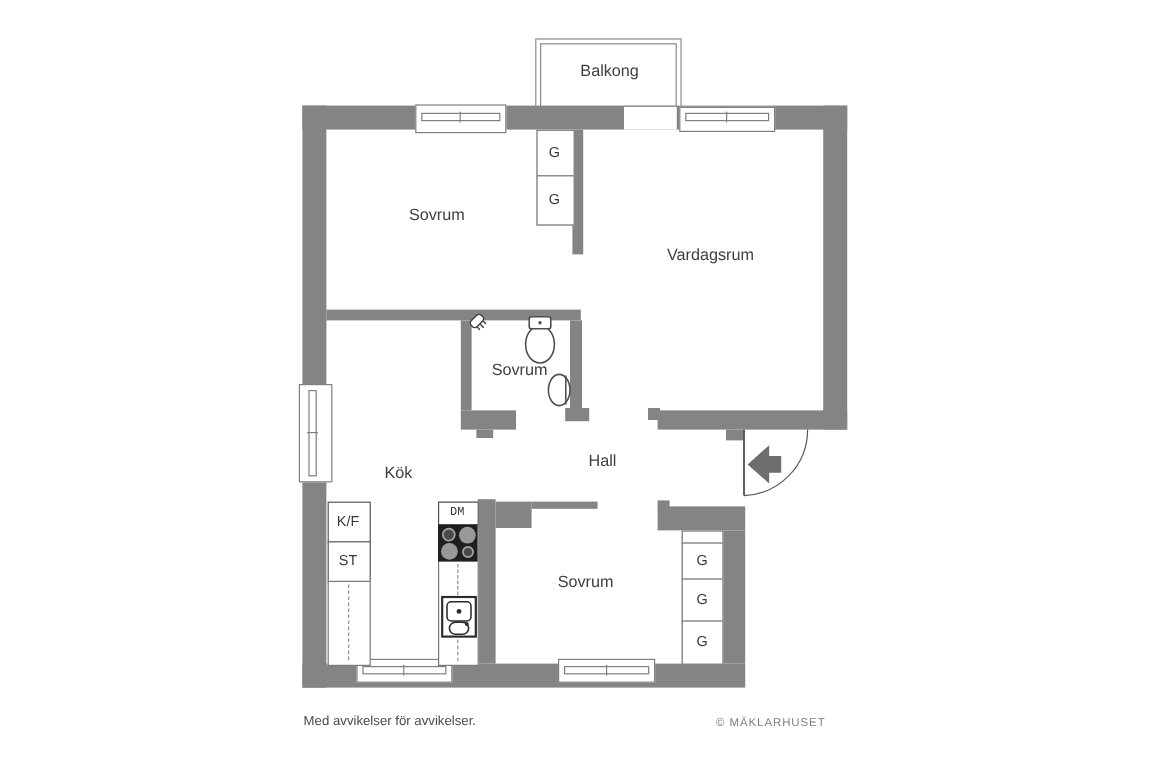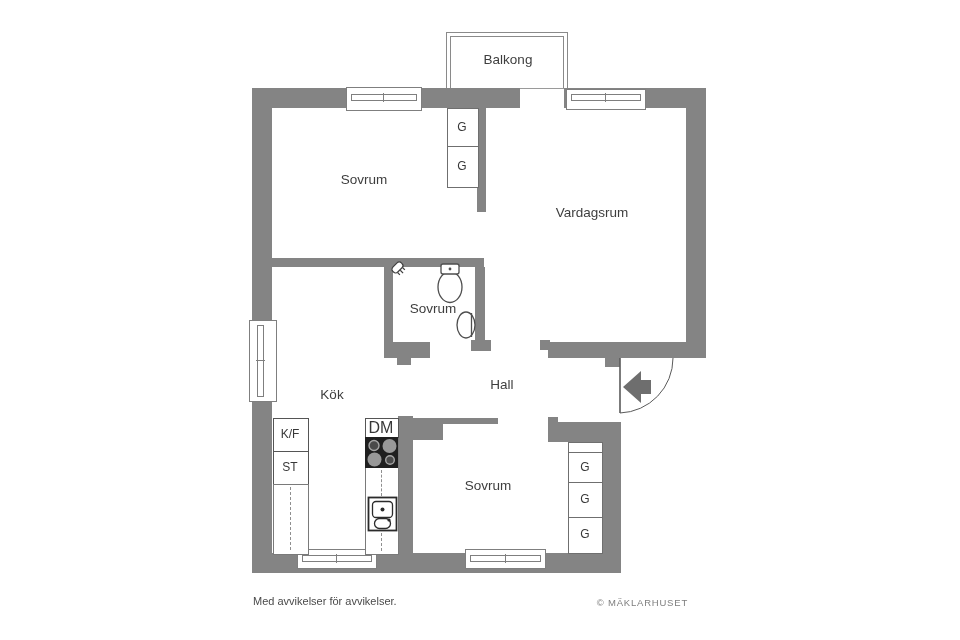--- a/index.html
+++ b/index.html
@@ -100,21 +100,21 @@
   <div class="slbl" style="left:290px;top:434px;">K/F</div>
   <div class="abox" style="left:273px;top:451px;width:34px;height:33px;"></div>
   <div class="slbl" style="left:290px;top:467px;">ST</div>
   <div class="counter" style="left:273px;top:484px;width:34px;height:69px;"></div>
   <div class="dash" style="left:290px;top:487px;height:63px;"></div>
 
   <div class="counter" style="left:365px;top:418px;width:32px;height:135px;"></div>
   <div class="dash" style="left:381px;top:470px;height:26px;"></div>
   <div class="dash" style="left:381px;top:533px;height:18px;"></div>
   <div class="abox" style="left:365px;top:418px;width:32px;height:18px;"></div>
-  <div class="slbl" style="left:381px;top:428px;font-size:16px;">DM</div>
+  <div class="slbl" style="left:381px;top:428px;font-size:10px;font-family:Liberation Mono, monospace;">DM</div>
   <div class="stove" style="left:365px;top:437px;width:33px;height:31px;"></div>
 
   <div class="lbl" style="left:364px;top:179px;">Sovrum</div>
   <div class="lbl" style="left:592px;top:212px;">Vardagsrum</div>
   <div class="lbl" style="left:433px;top:308px;">Sovrum</div>
   <div class="lbl" style="left:332px;top:394px;">Kök</div>
   <div class="lbl" style="left:502px;top:384px;">Hall</div>
   <div class="lbl" style="left:488px;top:485px;">Sovrum</div>
 
   <svg class="fixtures" width="960" height="640" viewBox="0 0 960 640">

